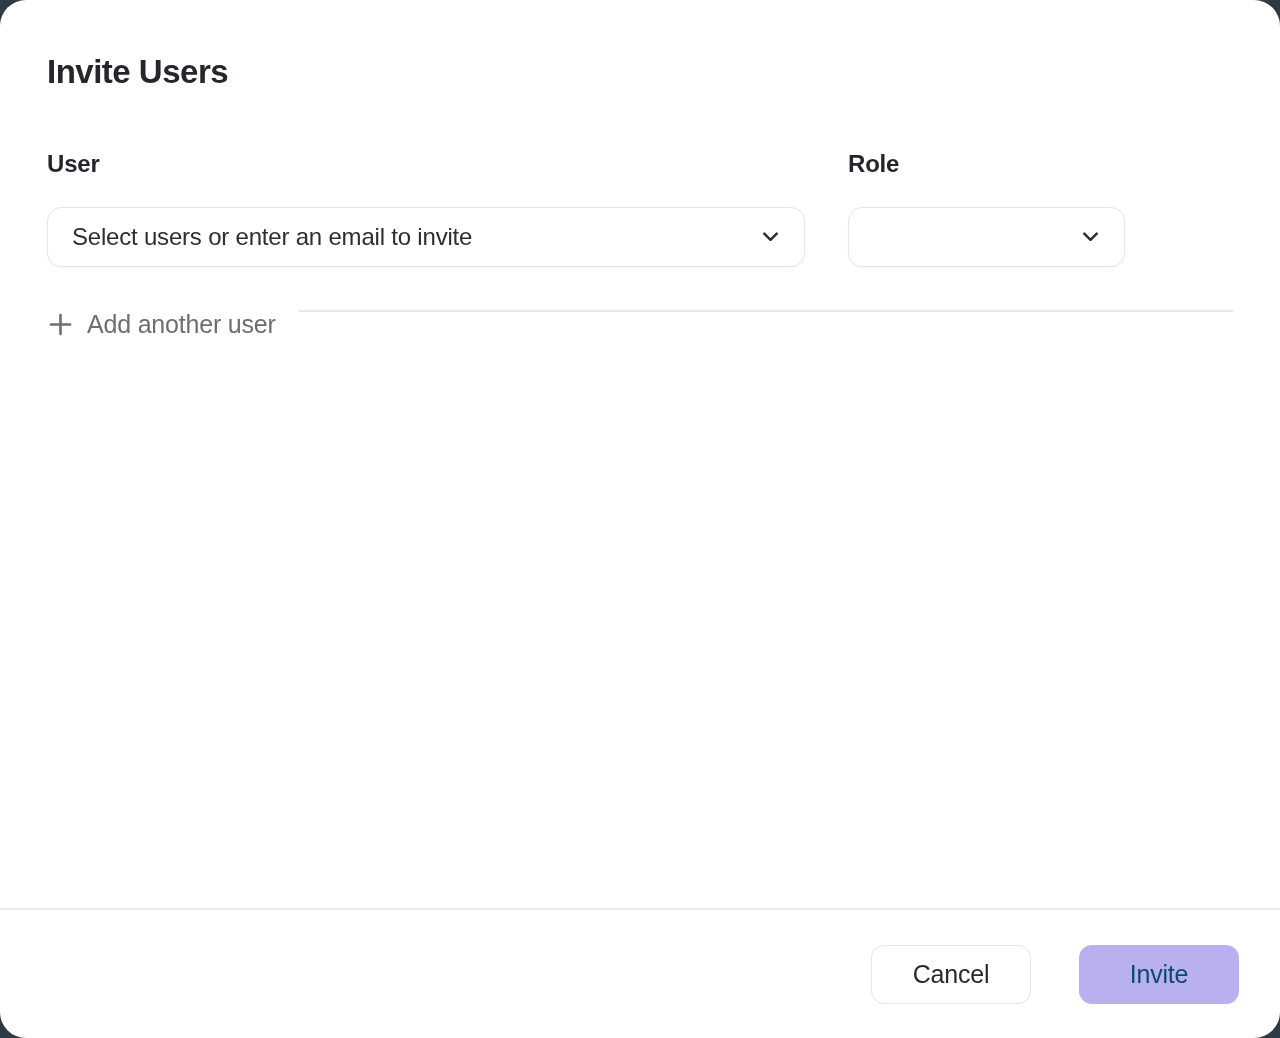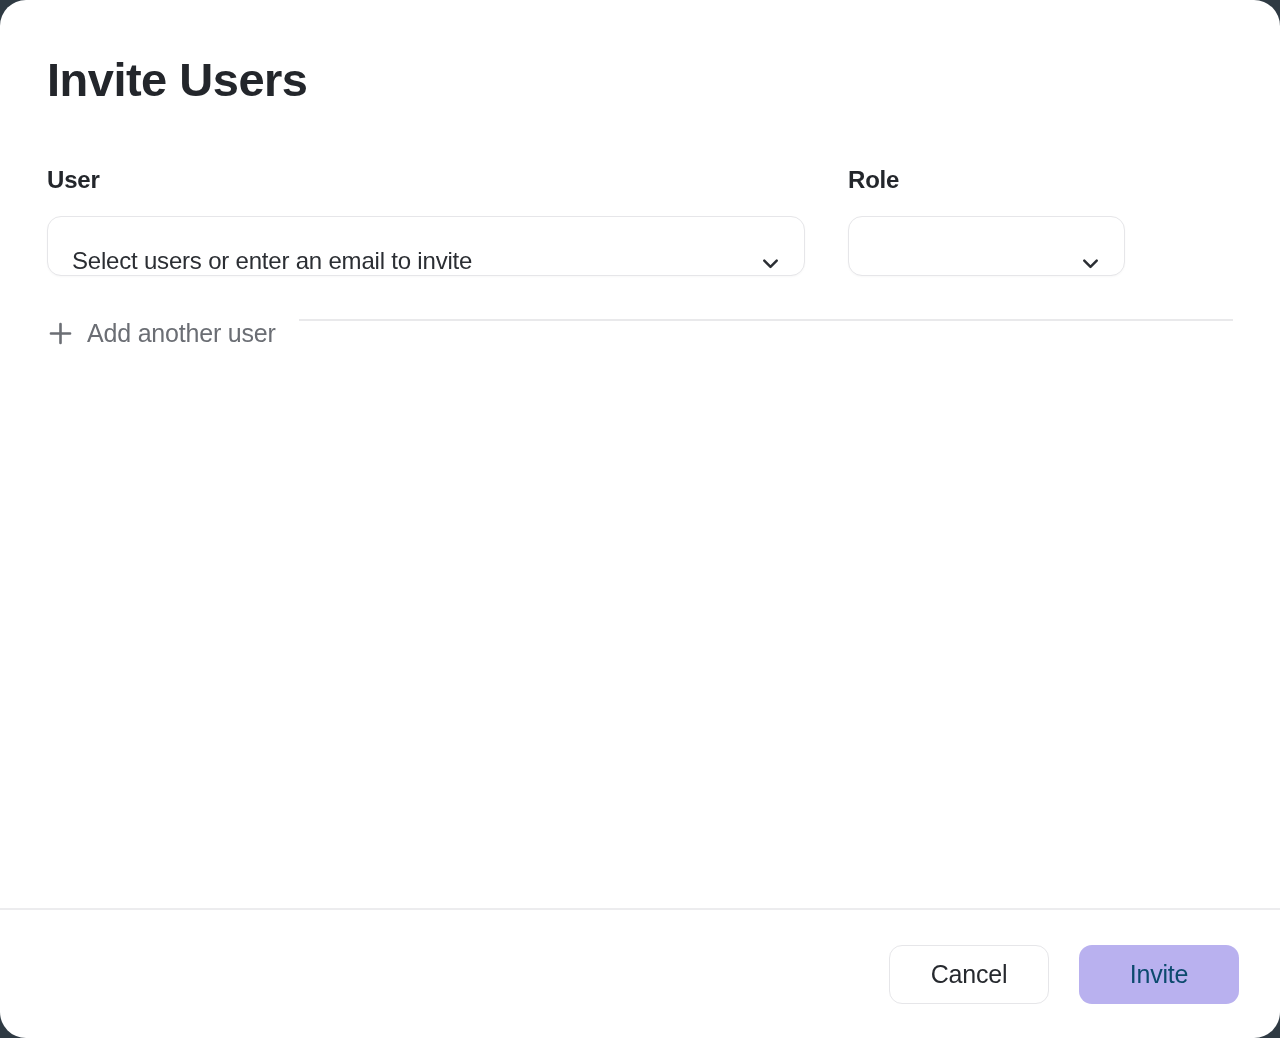--- a/index.html
+++ b/index.html
@@ -19,48 +19,48 @@
     flex-direction: column;
   }
   .content {
     padding: 0 47px;
     flex: 1;
     display: flex;
     flex-direction: column;
   }
   .dialog-title {
     margin-top: 52px;
-    font-size: 47px;
+    font-size: 33px;
     font-weight: 700;
     color: #23262b;
     letter-spacing: -0.5px;
     line-height: 1.2;
   }
   .form-row {
     margin-top: 58px;
     display: flex;
     gap: 43px;
   }
   .field-group-user { width: 758px; }
   .field-group-role { width: 277px; }
   .field-label {
     font-size: 24px;
     font-weight: 700;
     color: #23262b;
-    margin-bottom: 22px;
+    margin-bottom: 29px;
     letter-spacing: -0.2px;
   }
   .select-box {
     height: 60px;
     border: 1.5px solid #e6e6e9;
     border-radius: 14px;
     background: #ffffff;
     box-shadow: 0 1px 2px rgba(0,0,0,0.03);
     display: flex;
-    align-items: flex-end;
+    align-items: center;
     padding: 0 22px 0 24px;
     cursor: pointer;
   }
   .select-value {
     flex: 1;
     font-size: 24px;
     color: #2b2e33;
     letter-spacing: -0.2px;
     white-space: nowrap;
     overflow: hidden;
@@ -99,21 +99,21 @@
     margin-left: 23px;
     border: none;
   }
   .spacer { flex: 1; }
   .footer {
     border-top: 2px solid #ececee;
     height: 130px;
     display: flex;
     align-items: center;
     justify-content: flex-end;
-    gap: 30px;
+    gap: 48px;
     padding-right: 41px;
   }
   .btn {
     width: 160px;
     height: 59px;
     border-radius: 13px;
     font-size: 25px;
     font-family: "Liberation Sans", sans-serif;
     letter-spacing: -0.2px;
     display: flex;

